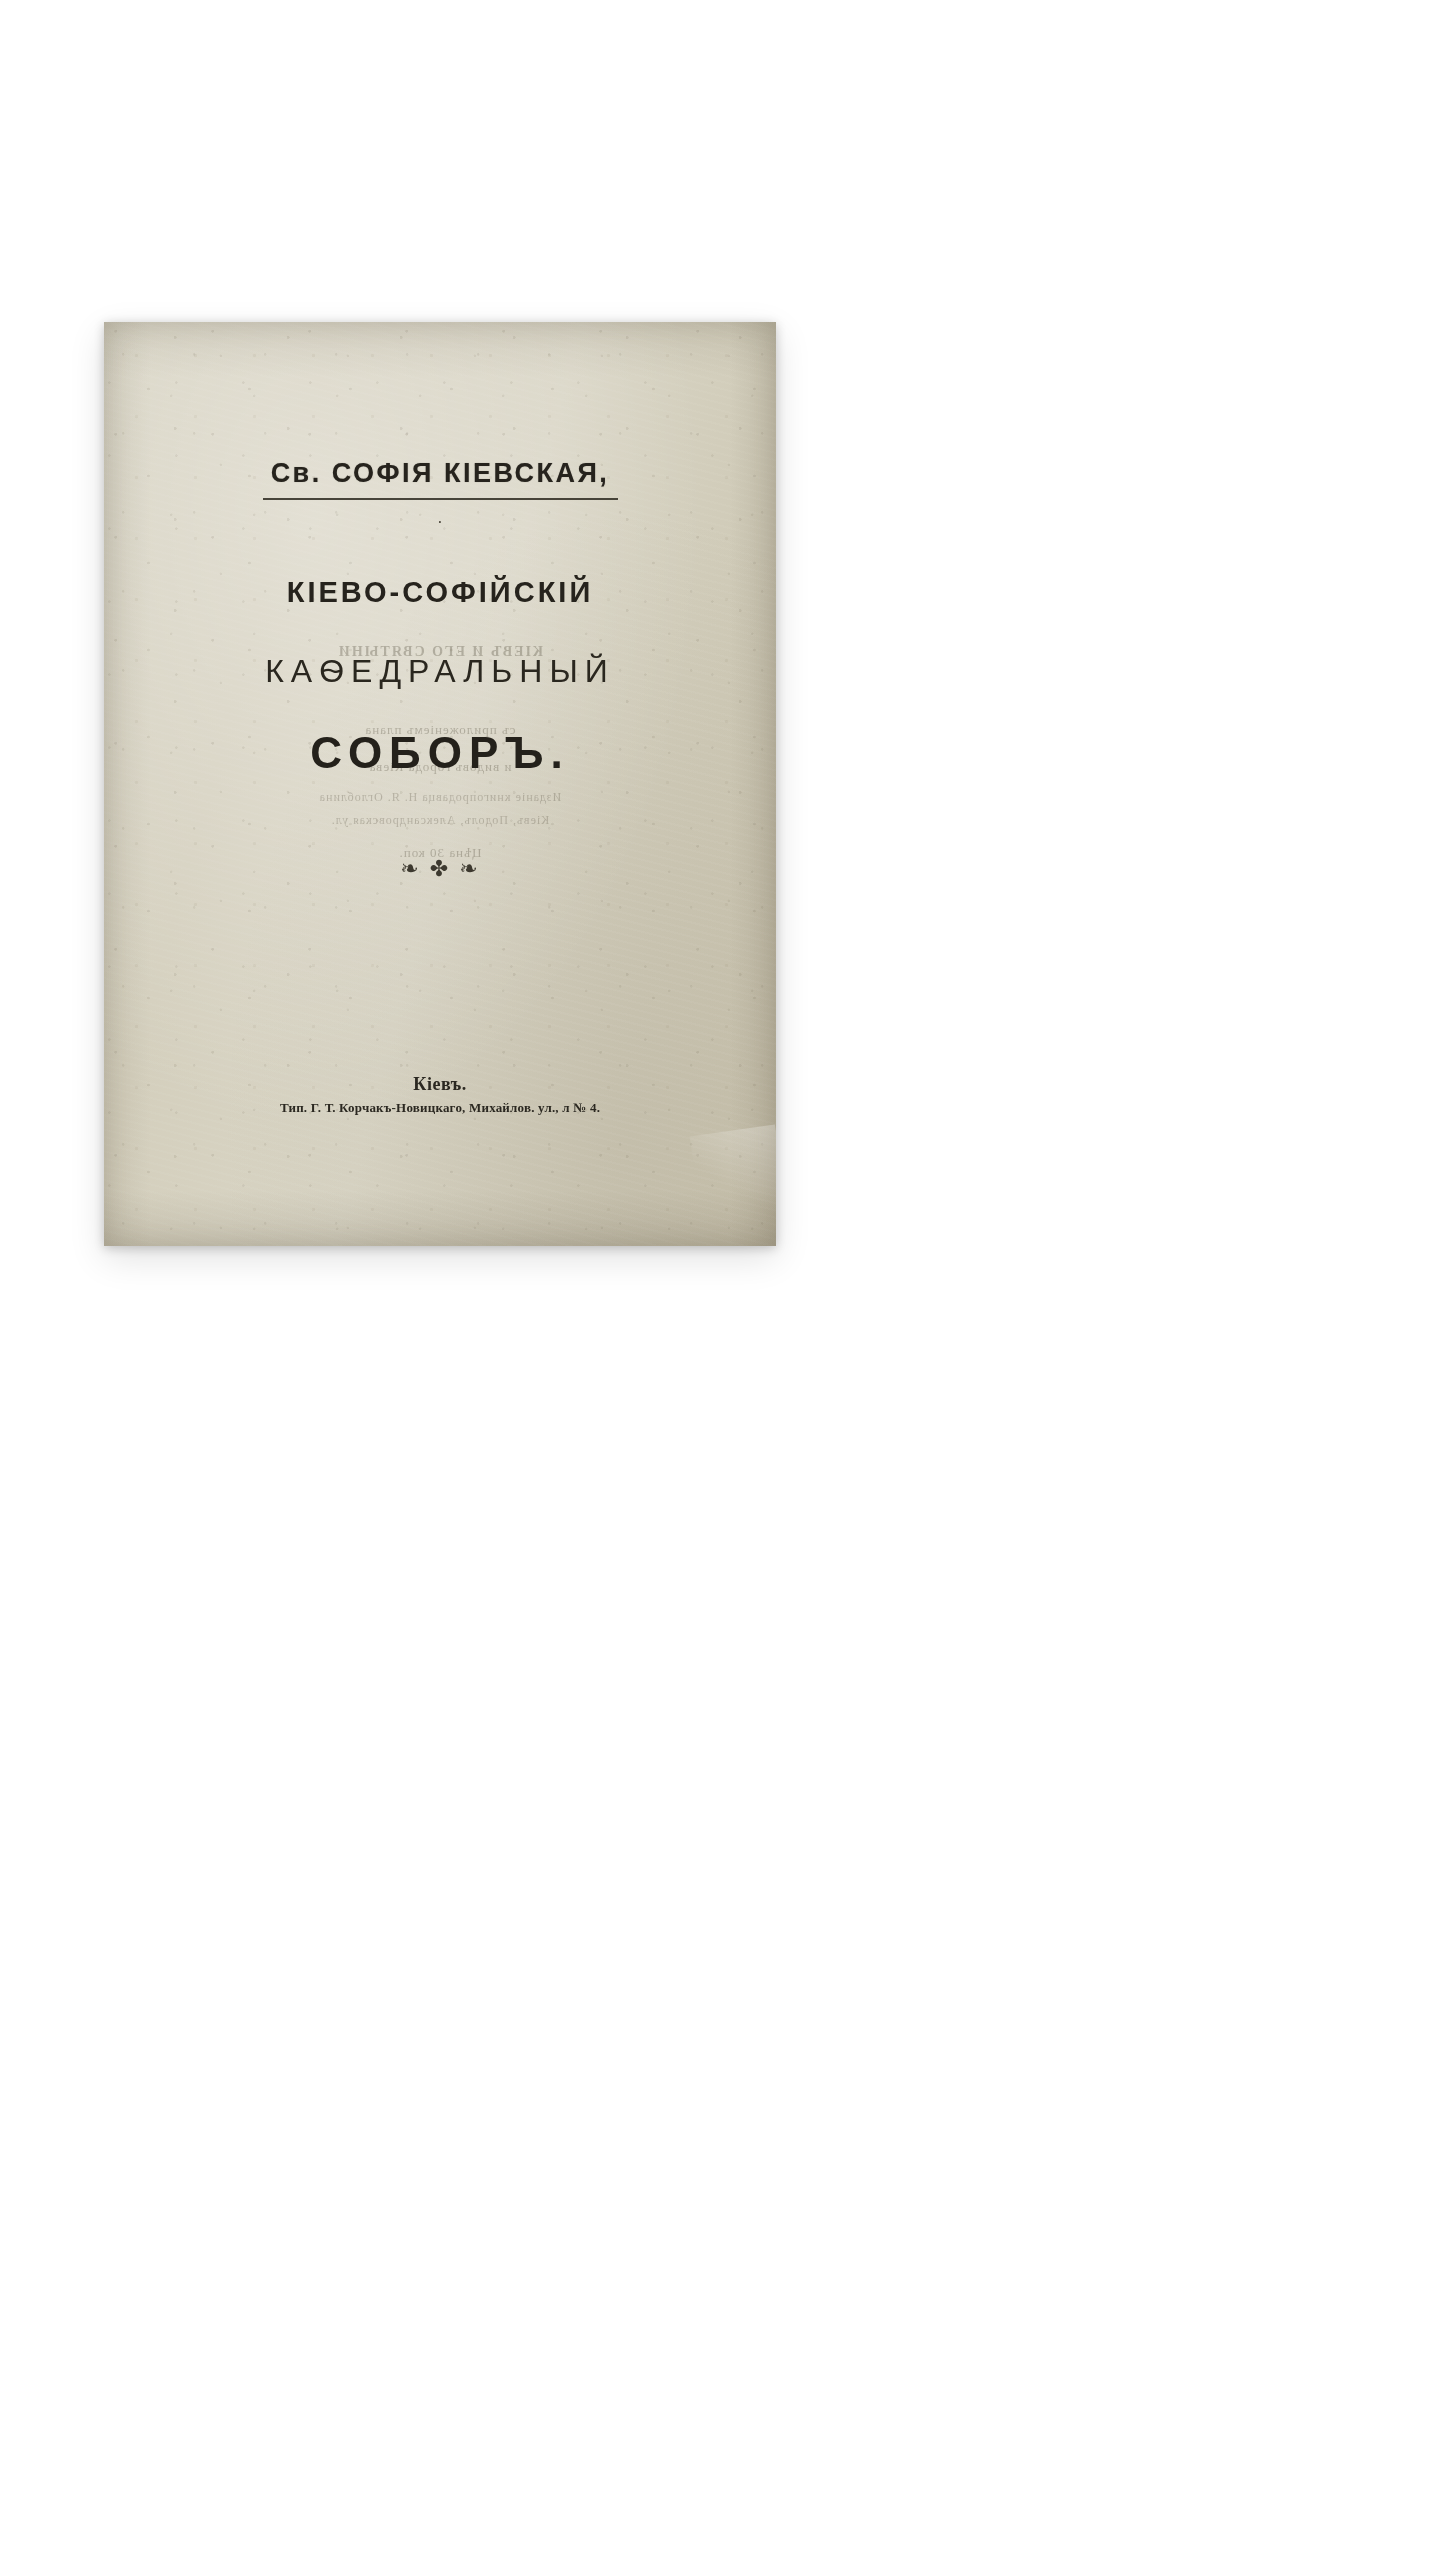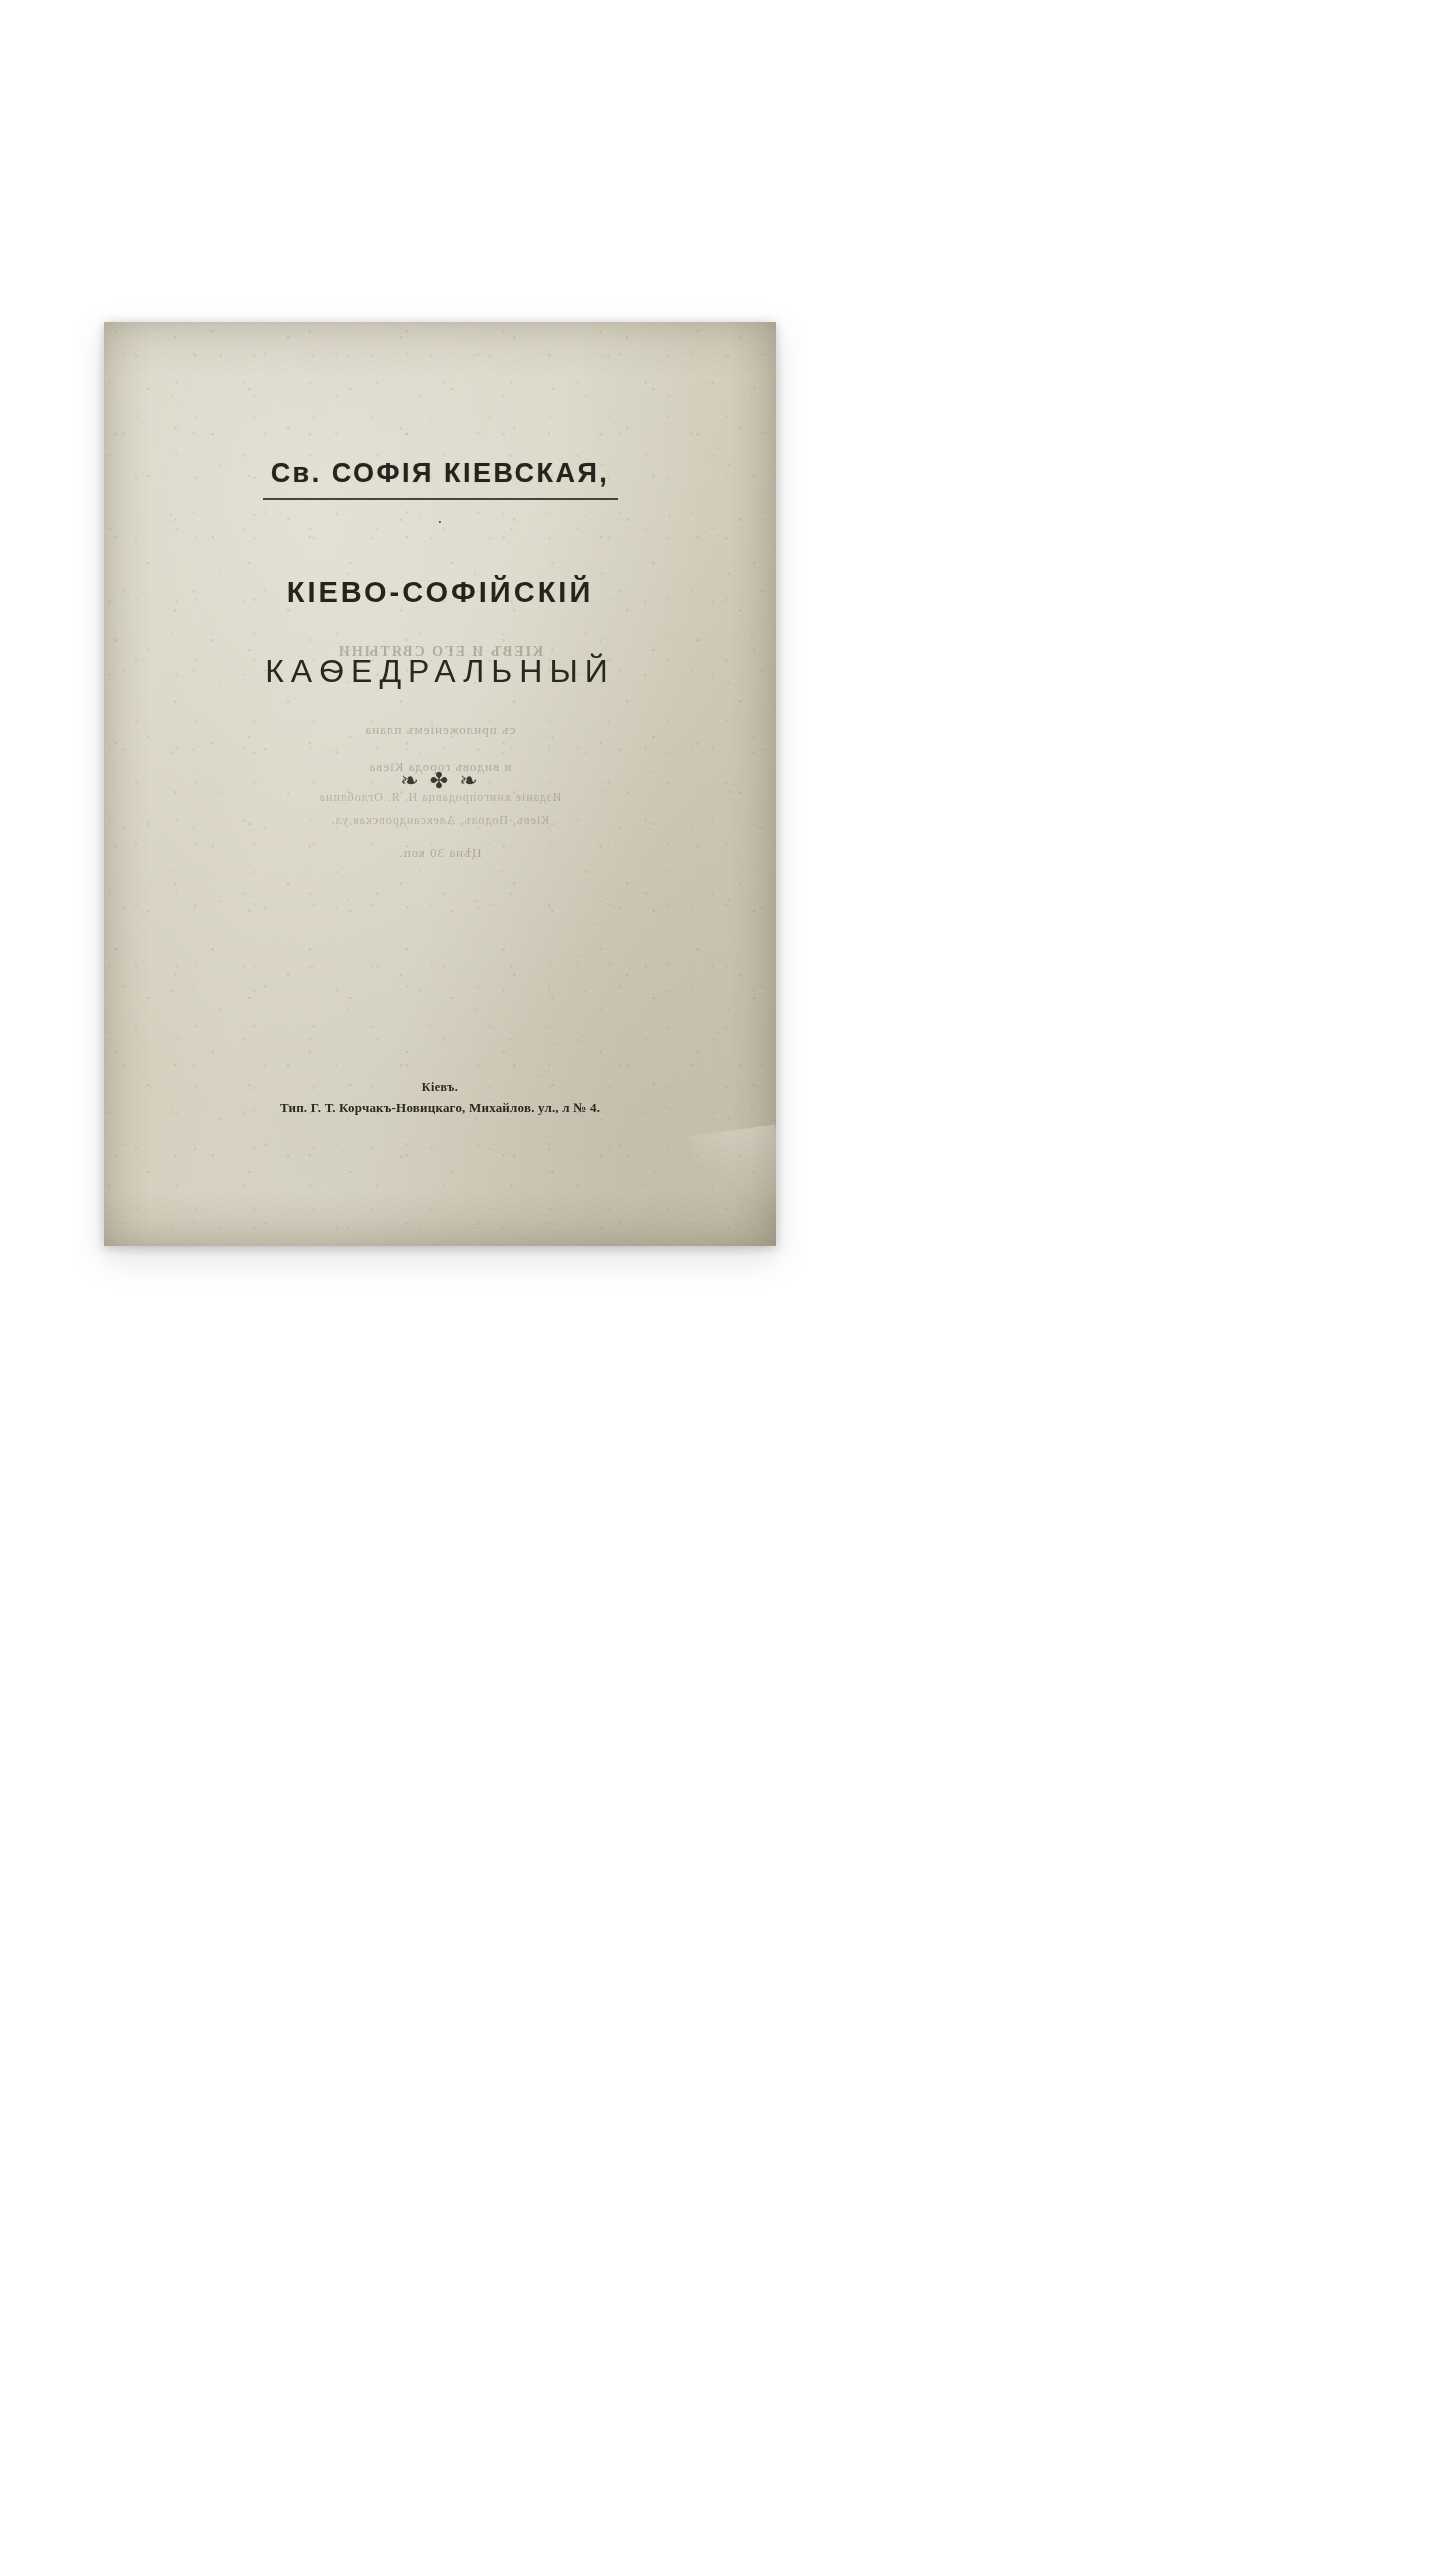--- a/index.html
+++ b/index.html
@@ -161,21 +161,21 @@
 
   .imprint {
     position: absolute;
     left: 0; right: 0;
     bottom: 130px;
     text-align: center;
   }
   .imprint .city {
     font-family: "Liberation Serif", serif;
     font-weight: 700;
-    font-size: 12px;
+    font-size: 18px;
     letter-spacing: .5px;
     color: #2b2821;
     margin-top: 24px;
   }
   .imprint .printer {
     margin-top: 5px;
     font-family: "Liberation Serif", serif;
     font-weight: 700;
     font-size: 13px;
     letter-spacing: .2px;
@@ -228,20 +228,21 @@
 
       <div class="line-saint">Св. СОФІЯ КІЕВСКАЯ,</div>
       <div class="rule"></div>
 
       <div class="dot-sep">·</div>
 
       <div class="line-kievo">КІЕВО-СОФІЙСКІЙ</div>
 
       <div class="line-kafedral">КАѲЕДРАЛЬНЫЙ</div>
 
+      <div class="line-sobor">СОБОРЪ.</div>
 
       <div class="ornament">❧ ✤ ❧</div>
 
       <div class="imprint">
         <div class="city">Кіевъ.</div>
         <div class="printer">Тип. Г. Т. Корчакъ-Новицкаго, Михайлов. ул., л № 4.</div>
       </div>
 
     </div>
 

